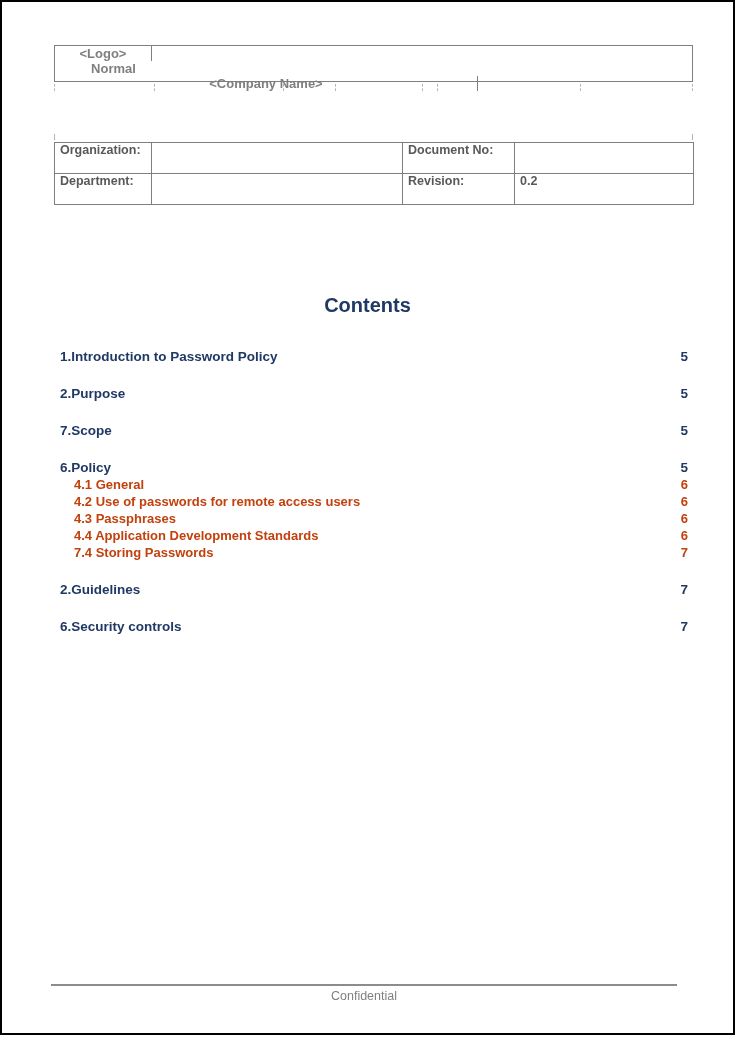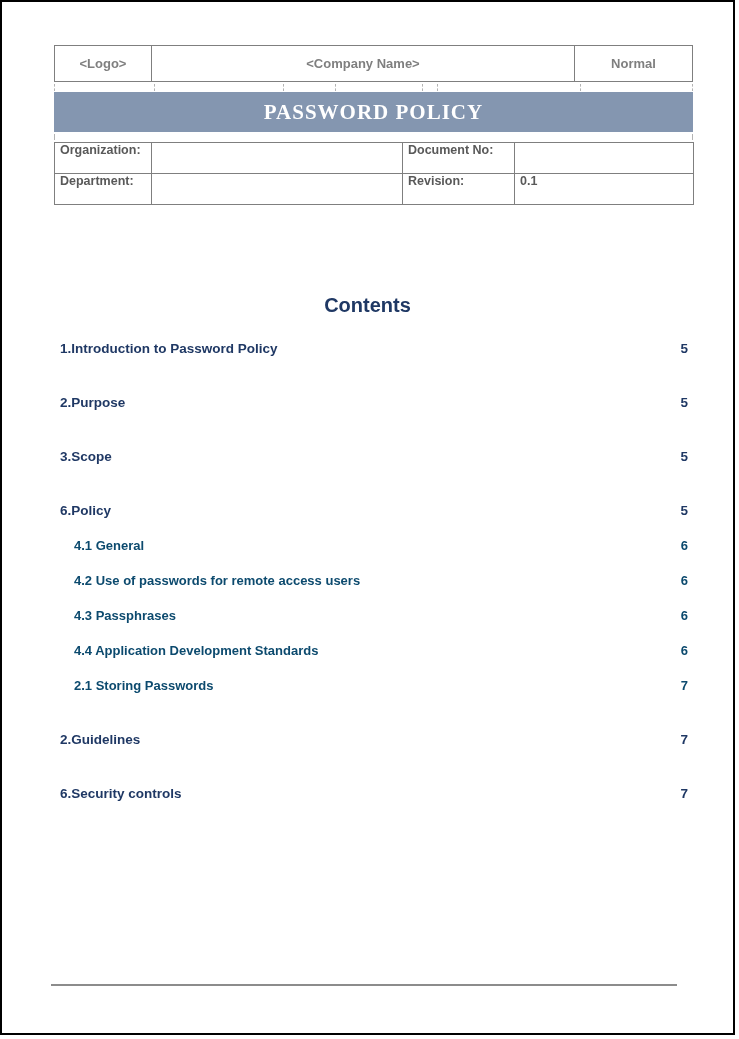--- a/index.html
+++ b/index.html
@@ -18,20 +18,21 @@
     width:735px;height:1035px;
     border:2px solid #000;
     background:#fff;
     overflow:hidden;
   }
   
   .header-table{
     position:absolute;left:52px;top:43px;width:639px;height:37px;
     display:flex;
     border:1px solid var(--border-gray);
+    flex-direction:column;
   }
   .header-cell{
     display:flex;align-items:center;justify-content:center;
     color:var(--hdr-gray);font-weight:bold;font-size:13px;
     height:100%;
   }
   .hc-logo{width:97px;border-right:1px solid var(--border-gray);}
   .hc-company{width:423px;border-right:1px solid var(--border-gray);}
   .hc-class{width:117px;}
   
@@ -72,23 +73,23 @@
     text-align:center;
     color:var(--navy);font-size:20px;font-weight:bold;
     text-underline-offset:3px;
   }
   .toc{
     position:absolute;left:52px;top:339px;width:639px;
   }
   .toc-row{
     display:flex;align-items:baseline;line-height:15px;
   }
-  .toc-row.lvl1{margin-top:39px;color:var(--navy);font-size:13.5px;font-weight:bold;}
-  .toc-row.lvl1:first-child{margin-top:0;}
-  .toc-row.lvl2{margin-top:20px;color:#0c4a6e;font-size:13px;font-weight:bold;}
+  .toc-row.lvl1{margin-top:22px;color:var(--navy);font-size:13.5px;font-weight:bold;}
+  .toc-row.lvl1:first-child{margin-top:8px;}
+  .toc-row.lvl2{margin-top:2px;color:#c2410c;font-size:13px;font-weight:bold;}
   .toc-row.lvl1 .toc-label{padding-left:6px;}
   .toc-row.lvl2 .toc-label{padding-left:20px;}
   .toc-label{flex:1 1 auto;white-space:nowrap;overflow:hidden;}
   .toc-page{flex:0 0 auto;text-align:right;padding-right:5px;min-width:30px;}
   
   .footer-rule{
     position:absolute;left:49px;top:982px;width:626px;height:0;
     border-top:2px solid #8c8c8c;
   }
   .footer-text{
@@ -98,42 +99,39 @@
 </style>
 </head>
 <body>
 
 <div class="page">
 
   <div class="header-table">
     <div class="header-cell hc-logo">
       <span>&lt;Logo&gt;</span>
     </div>
+    <div class="header-cell hc-class">
+      <span>Normal</span>
+    </div>
     <div class="header-cell hc-company">
       <span>&lt;Company Name&gt;</span>
-    </div>
-    <div class="header-cell hc-class">
-      <span>Normal</span>
     </div>
   </div>
 
   <div class="gridstrip" style="top:81px">
     <div class="tick" style="left:0px"></div>
     <div class="tick" style="left:100px"></div>
     <div class="tick" style="left:229px"></div>
     <div class="tick" style="left:281px"></div>
     <div class="tick" style="left:368px"></div>
     <div class="tick" style="left:383px"></div>
     <div class="tick" style="left:526px"></div>
     <div class="tick" style="left:638px"></div>
   </div>
 
-  <div class="title-bar">
-    <span class="title-text">PASSWORD POLICY</span>
-  </div>
 
   <div class="gridstrip" style="top:131px;height:8px">
     <div class="tick" style="left:0px"></div>
     <div class="tick" style="left:638px"></div>
   </div>
 
   <table class="meta-table">
     <colgroup>
         <col class="c1">
         <col class="c2">
@@ -144,38 +142,38 @@
       <tr>
         <td>Organization:</td>
         <td></td>
         <td>Document No:</td>
         <td></td>
       </tr>
       <tr>
         <td>Department:</td>
         <td></td>
         <td>Revision:</td>
-        <td>0.1</td>
+        <td>0.2</td>
       </tr>
     </tbody>
   </table>
 
   <div class="contents-heading">Contents</div>
 
   <div class="toc">
     <div class="toc-row lvl1">
       <span class="toc-label">1.Introduction to Password Policy</span>
       <span class="toc-page">5</span>
     </div>
     <div class="toc-row lvl1">
       <span class="toc-label">2.Purpose</span>
       <span class="toc-page">5</span>
     </div>
     <div class="toc-row lvl1">
-      <span class="toc-label">3.Scope</span>
+      <span class="toc-label">7.Scope</span>
       <span class="toc-page">5</span>
     </div>
     <div class="toc-row lvl1">
       <span class="toc-label">6.Policy</span>
       <span class="toc-page">5</span>
     </div>
     <div class="toc-row lvl2">
       <span class="toc-label">4.1 General</span>
       <span class="toc-page">6</span>
     </div>
@@ -185,28 +183,29 @@
     </div>
     <div class="toc-row lvl2">
       <span class="toc-label">4.3 Passphrases</span>
       <span class="toc-page">6</span>
     </div>
     <div class="toc-row lvl2">
       <span class="toc-label">4.4 Application Development Standards</span>
       <span class="toc-page">6</span>
     </div>
     <div class="toc-row lvl2">
-      <span class="toc-label">2.1 Storing Passwords</span>
+      <span class="toc-label">7.4 Storing Passwords</span>
       <span class="toc-page">7</span>
     </div>
     <div class="toc-row lvl1">
       <span class="toc-label">2.Guidelines</span>
       <span class="toc-page">7</span>
     </div>
     <div class="toc-row lvl1">
       <span class="toc-label">6.Security controls</span>
       <span class="toc-page">7</span>
     </div>
   </div>
 
   <div class="footer-rule"></div>
+  <div class="footer-text">Confidential</div>
 
 </div>
 
 </body></html>

